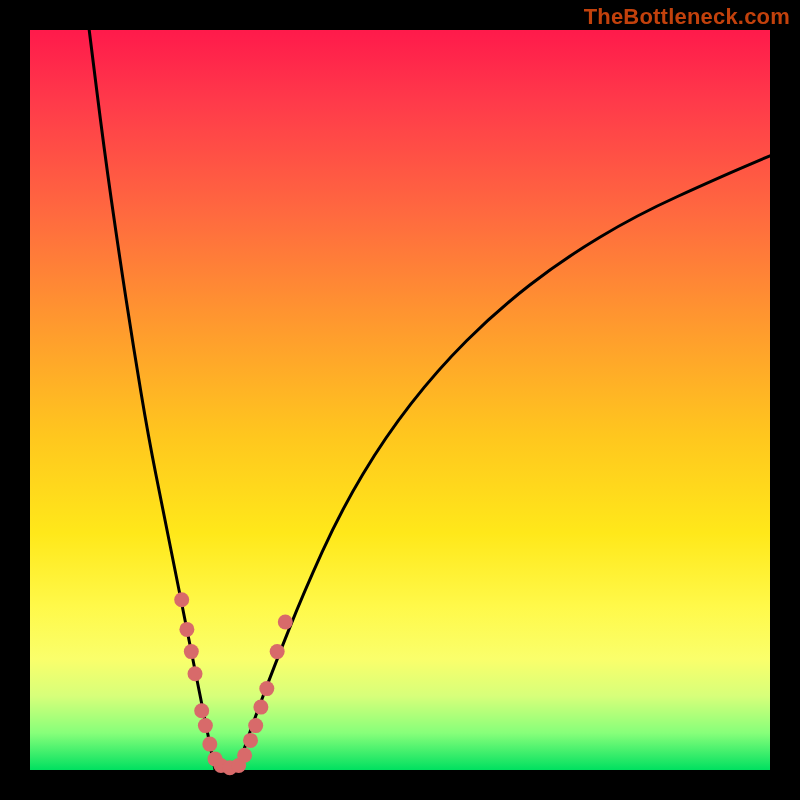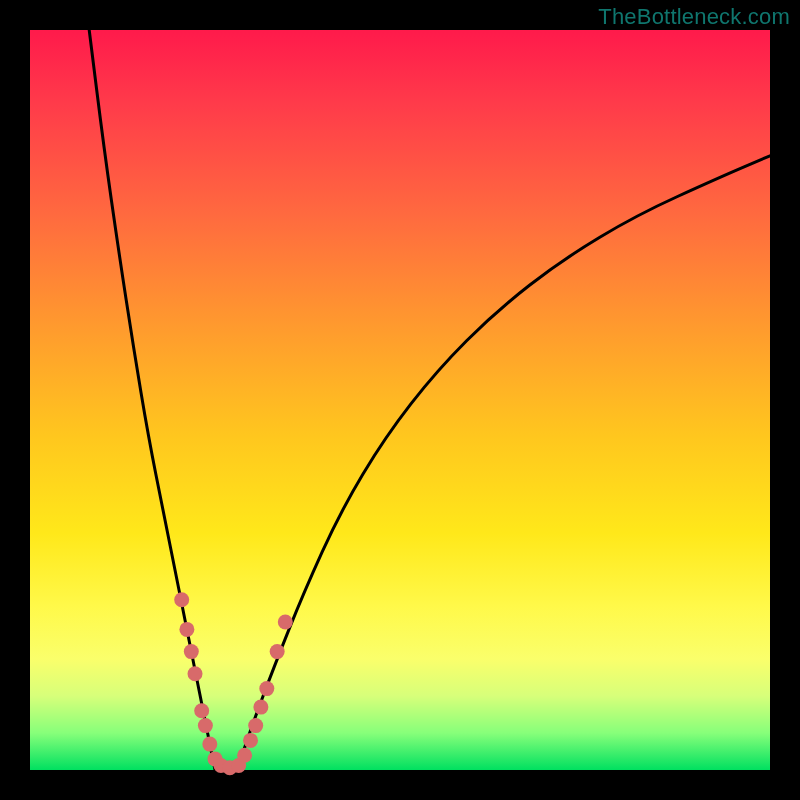--- a/index.html
+++ b/index.html
@@ -35,24 +35,24 @@
       #faff6b 85%,
       #d7ff7a 90%,
       #87ff7a 95%,
       #00e060 100%
     );
   }
   .watermark {
     position: absolute;
     top: 4px;
     right: 10px;
-    color: #0f766e;
+    color: #c2410c;
     font-size: 22px;
     letter-spacing: 0.2px;
-    font-weight: 400;
+    font-weight: 700;
     user-select: none;
   }
   svg.curve {
     position: absolute;
     left: 0;
     top: 0;
     width: 740px;
     height: 740px;
     overflow: visible;
   }

